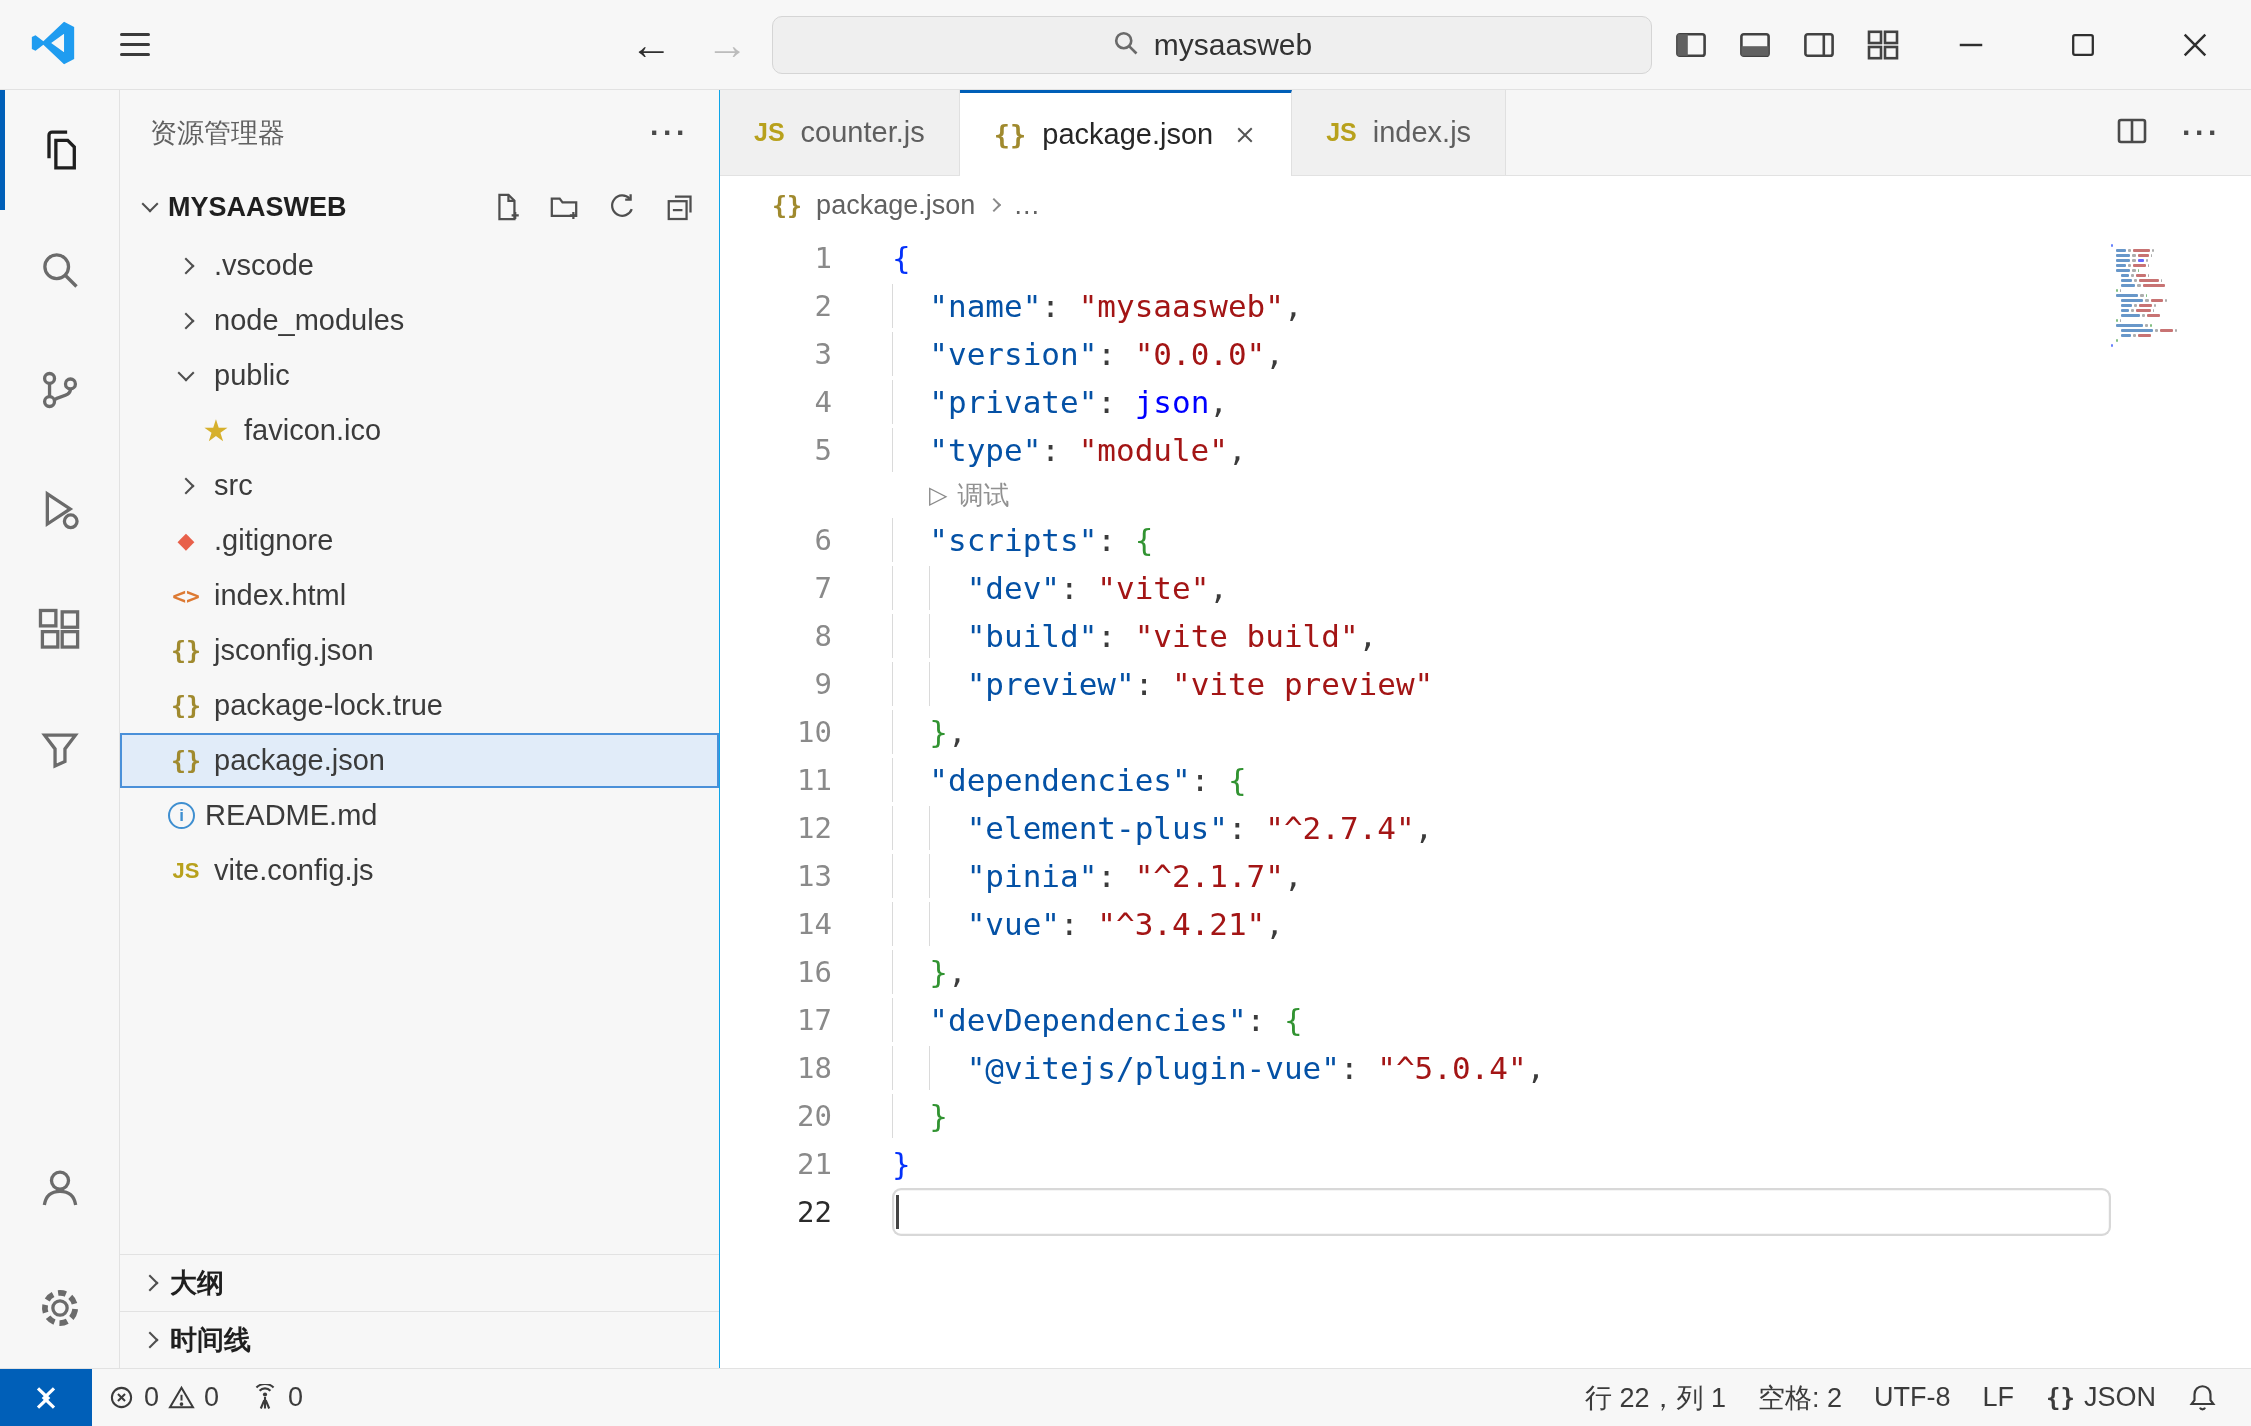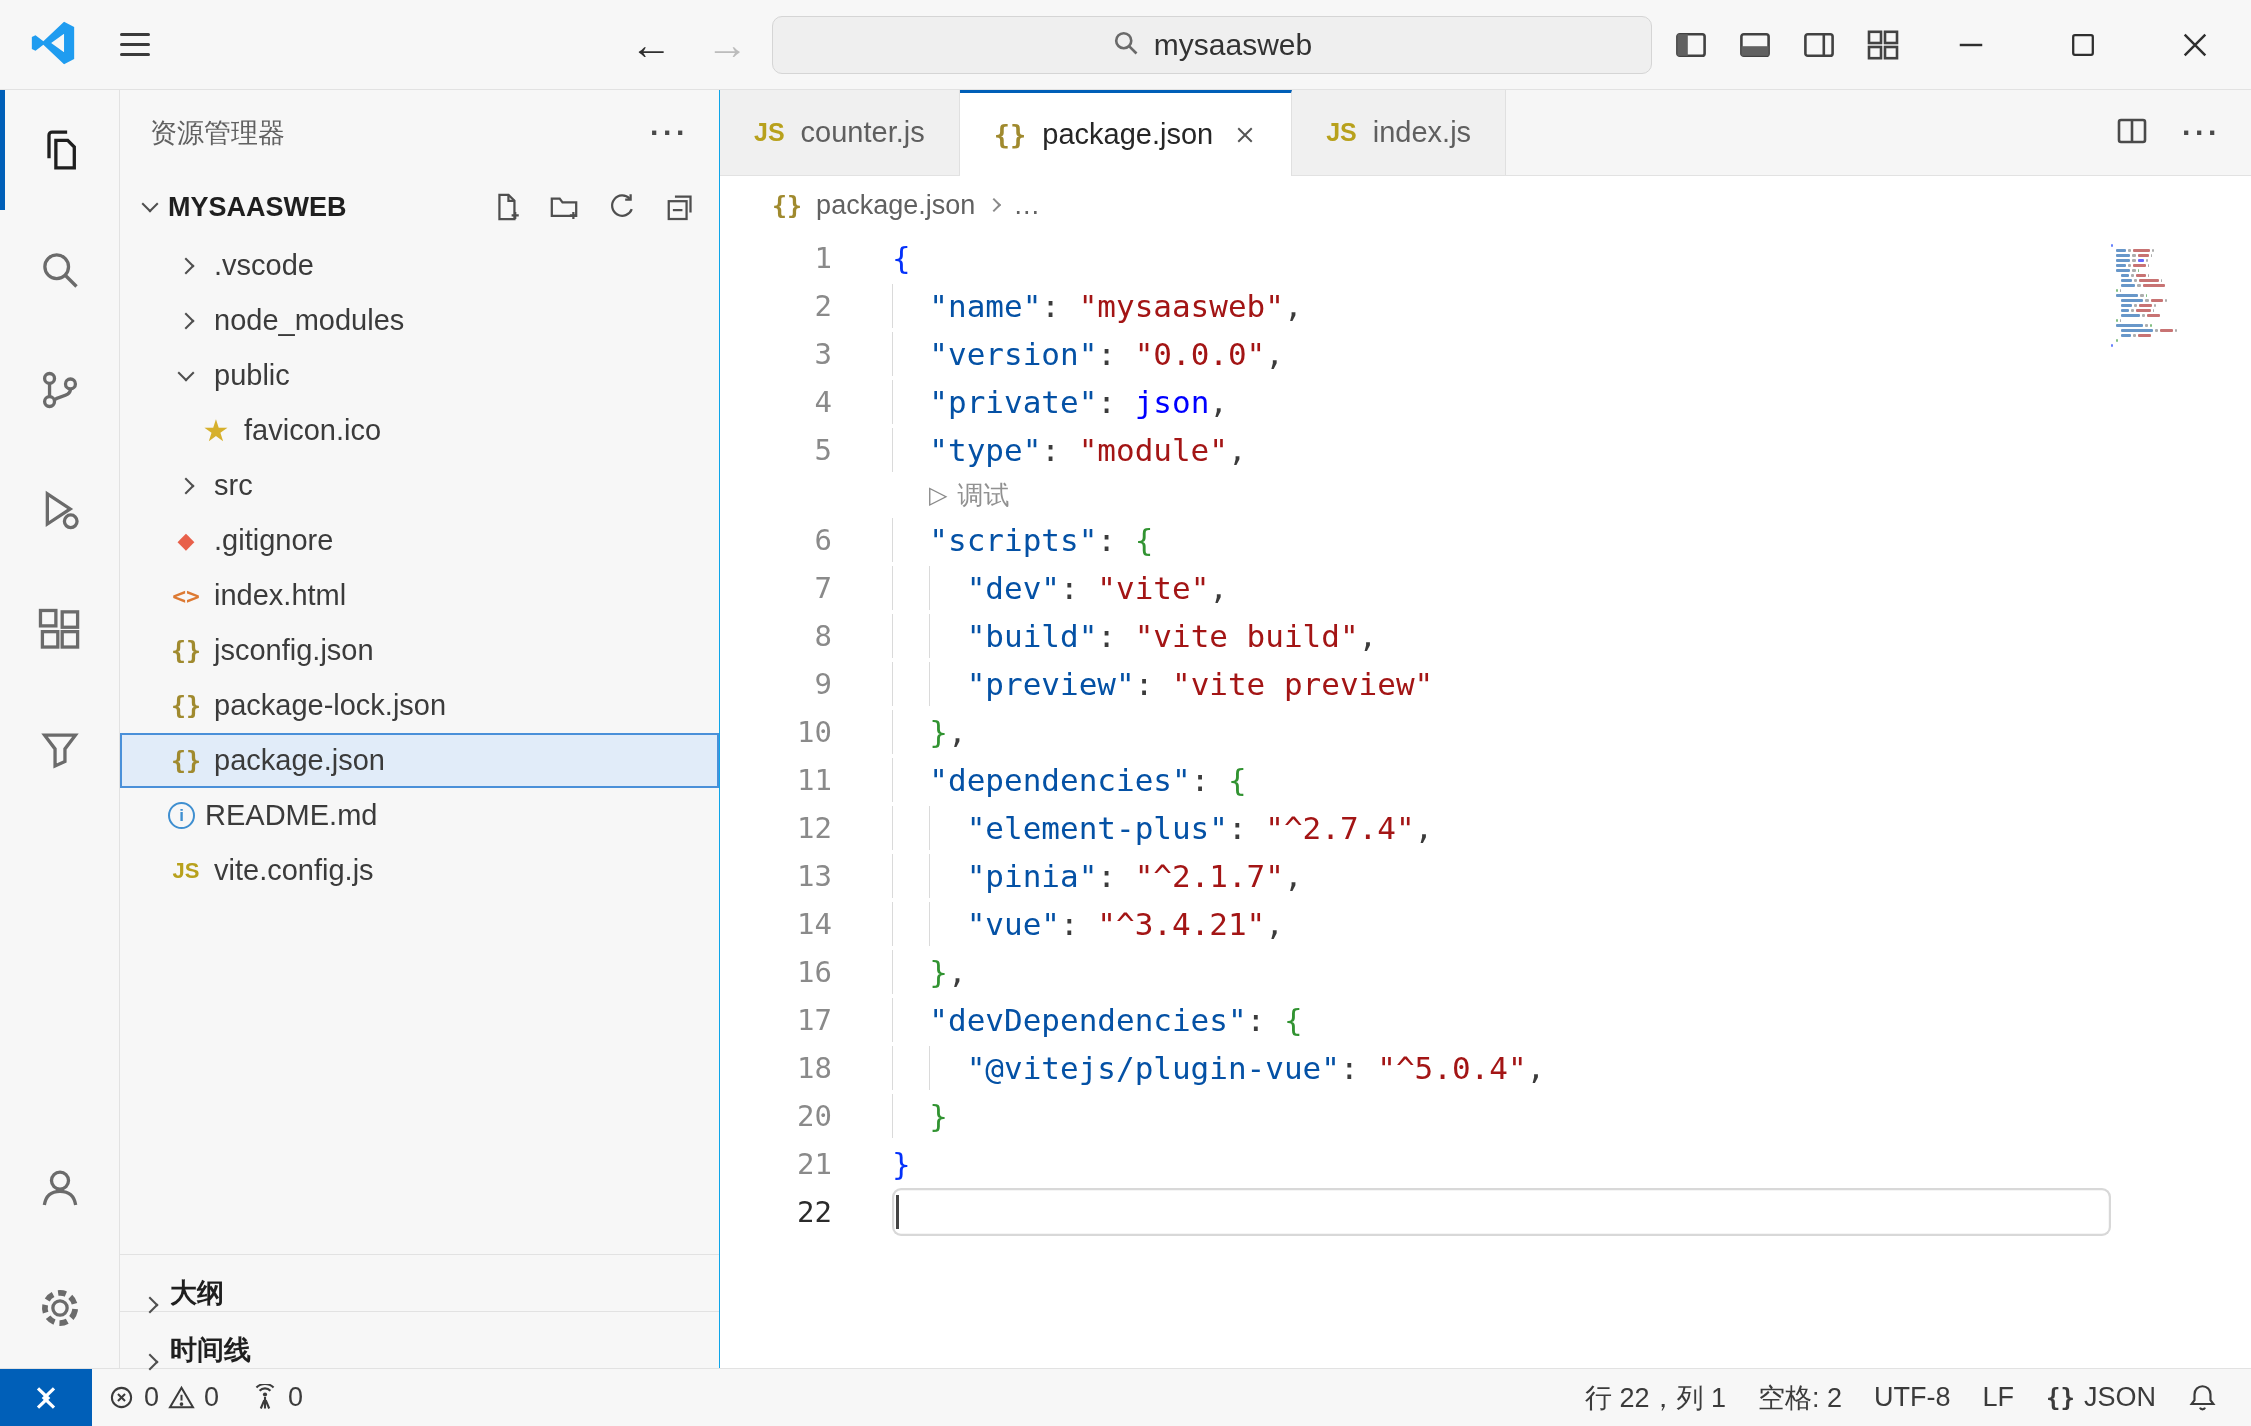--- a/index.html
+++ b/index.html
@@ -48,21 +48,21 @@
   .tree-row.child{padding-left:78px}
   .tree-row.sel{background:#e1ecf9;outline:2px solid #4a90d9;outline-offset:-2px}
   .t-ic{width:36px;display:flex;align-items:center;justify-content:center;flex:0 0 auto}
   .fi-star{color:#d6b02c;font-size:30px}
   .fi-git{color:#e8604a;font-size:22px}
   .fi-html{color:#dd7a33;font-family:"DejaVu Sans Mono",monospace;font-weight:700;font-size:23px}
   .fi-json{color:#a08a2e;font-family:"DejaVu Sans Mono",monospace;font-weight:700;font-size:25px}
   .fi-js{color:#b8a11c;font-weight:700;font-size:22px}
   .fi-info{width:27px;height:27px;border:2.4px solid #3f8fd0;border-radius:50%;color:#3f8fd0;font-size:17px;font-weight:700;display:flex;align-items:center;justify-content:center}
   .sb-panels{margin-top:auto;flex:0 0 auto}
-  .sb-panel{height:57px;border-top:1px solid #e2e2e2;display:flex;align-items:flex-end;gap:14px;padding:0 24px;font-weight:700;font-size:27px;cursor:pointer}
+  .sb-panel{height:57px;border-top:1px solid #e2e2e2;display:flex;align-items:center;gap:14px;padding:0 24px;font-weight:700;font-size:27px;cursor:pointer}
 
   
   .editor-col{flex:1;display:flex;flex-direction:column;min-width:0;background:#fff;position:relative}
   .tabbar{height:86px;background:#f6f6f6;border-bottom:1px solid #e2e2e2;display:flex;align-items:stretch;flex:0 0 auto}
   .tab{display:flex;align-items:center;gap:16px;padding:0 34px;font-size:29px;color:#5f5f5f;background:#f0f0f0;border-right:1px solid #e0e0e0;cursor:pointer;position:relative}
   .tab .ticon.js{color:#b8a11c;font-weight:700;font-size:25px}
   .tab .ticon.json{color:#a08a2e;font-family:"DejaVu Sans Mono",monospace;font-weight:700;font-size:27px}
   .tab.active{background:#fff;color:#262626;border-top:3px solid #005fb8;margin-bottom:-1px;z-index:2}
   .tclose{display:flex;align-items:center;margin-left:4px;cursor:pointer;border-radius:6px}
   .tab-actions{margin-left:auto;display:flex;align-items:center;gap:34px;padding-right:30px;color:#4a4a4a}
@@ -301,21 +301,21 @@
           <div class="tree-row">
             <span class="t-ic fi-html">&lt;&gt;</span>
             <span>index.html</span>
           </div>
           <div class="tree-row">
             <span class="t-ic fi-json">{}</span>
             <span>jsconfig.json</span>
           </div>
           <div class="tree-row">
             <span class="t-ic fi-json">{}</span>
-            <span>package-lock.json</span>
+            <span>package-lock.true</span>
           </div>
           <div class="tree-row sel">
             <span class="t-ic fi-json">{}</span>
             <span>package.json</span>
           </div>
           <div class="tree-row">
             <span class="t-ic fi-info">i</span>
             <span>README.md</span>
           </div>
           <div class="tree-row">

